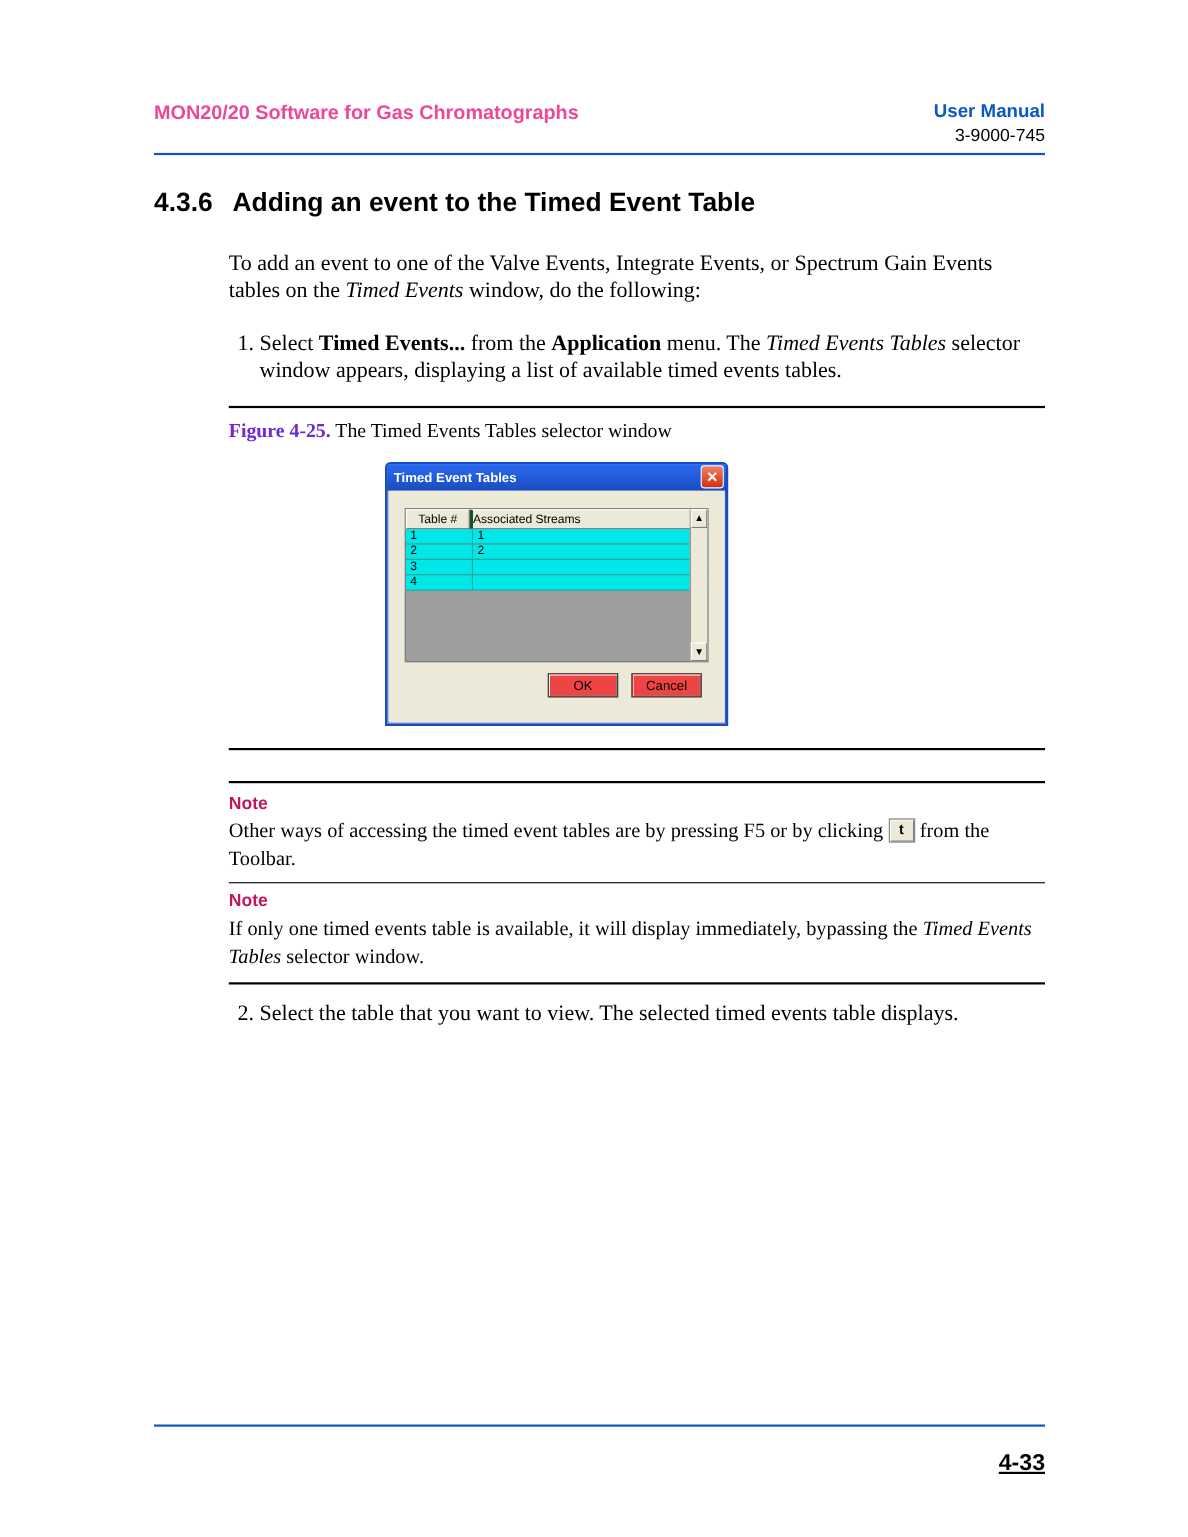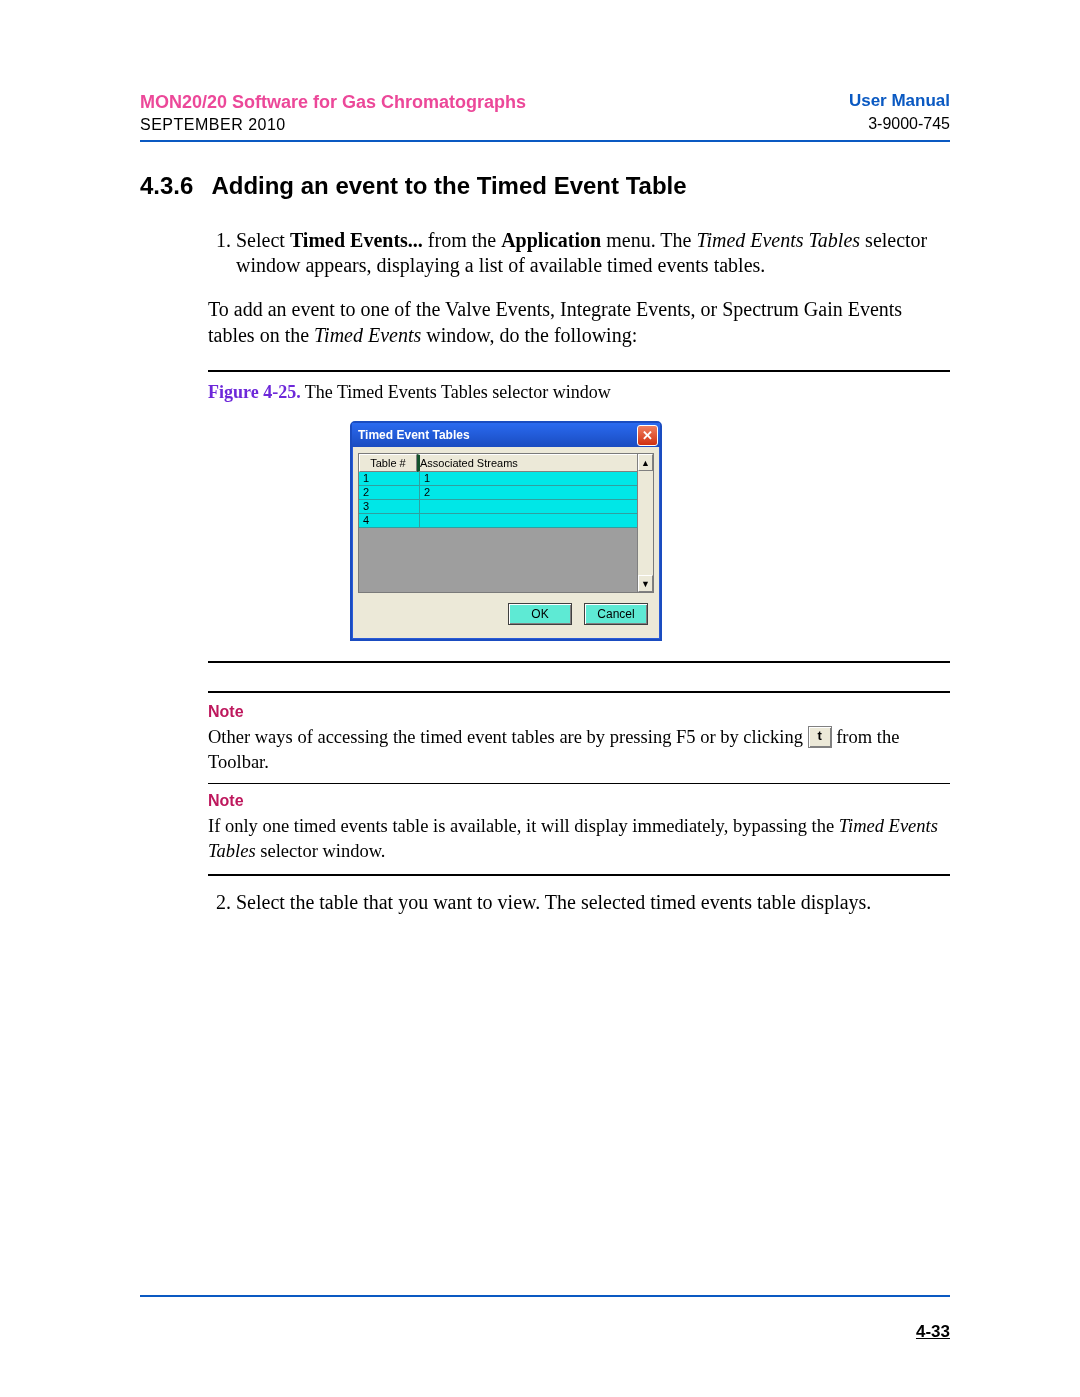--- a/index.html
+++ b/index.html
@@ -55,21 +55,21 @@
     left: 140px;
     right: 130px;
     bottom: 100px;
   }
   .page-num {
     position: absolute;
     right: 130px;
     bottom: 55px;
     font-family: "Segoe UI", Arial, sans-serif;
     font-weight: 700;
-    font-size: 17px;
+    font-size: 21px;
     text-decoration: underline;
   }
 
   .sect-row {
     display: flex;
     gap: 18px;
     font-family: "Segoe UI", Arial, sans-serif;
     font-weight: 700;
     font-size: 24px;
     margin: 10px 0 28px 0;
@@ -127,21 +127,21 @@
     width: 19px; height: 19px;
     background: linear-gradient(#f08060,#d03010);
     border: 1px solid #fff;
     border-radius: 3px;
     color: #fff;
     display:flex; align-items:center; justify-content:center;
     font-weight: 700;
     font-size: 13px;
     line-height: 1;
   }
-  .win-body { padding: 6px; }
+  .win-body { padding: 16px; }
   .grid-area {
     position: relative;
     border: 1px solid #7a7a7a;
     background: #9e9e9e;
     height: 138px;
   }
   .grid-head {
     display:flex;
     background:#ece9d8;
     height:18px;
@@ -176,21 +176,21 @@
   .sc-btn {
     height:15px; background:#ece9d8; border:1px solid #fff;
     border-right-color:#808080; border-bottom-color:#808080;
     display:flex; align-items:center; justify-content:center; font-size:9px; color:#000;
   }
   .win-buttons {
     display:flex; justify-content:flex-end; gap:12px; padding:10px 6px 8px;
   }
   .win-btn {
     width:64px; height:22px; font-size:12px;
-    background:#5eead4;
+    background:#ef4444;
     border:1px solid #404040;
     box-shadow: inset 1px 1px #fff, inset -1px -1px #808080;
   }
 
   .note-label {
     font-family: "Segoe UI", Arial, sans-serif;
     color: #be185d;
     font-weight: 700;
     font-size: 16px;
     margin-left: 68px;
@@ -218,46 +218,45 @@
   }
 </style>
 </head>
 <body>
 
 <div class="page">
 
   <div class="header-row">
     <div>
       <div class="header-left-title">MON20/20 Software for Gas Chromatographs</div>
-      <div class="header-left-date">SEPTEMBER 2010</div>
     </div>
     <div>
       <div class="header-right-title">User Manual</div>
       <div class="header-right-doc">3-9000-745</div>
     </div>
   </div>
   <hr class="hr-top">
 
   <div class="sect-row">
     <span>4.3.6</span>
     <span>Adding an event to the Timed Event Table</span>
+  </div>
+
+  <div class="body-text">
+    <p>
+      <span>To add an event to one of the Valve Events, Integrate Events, or Spectrum Gain Events tables on the </span><span class="i">Timed Events</span><span> window, do the following:</span>
+    </p>
   </div>
 
   <div class="body-text">
     <ol class="steps" start="1">
       <li>
         <span>Select </span><span class="b">Timed Events...</span><span> from the </span><span class="b">Application</span><span> menu.  The </span><span class="i">Timed Events Tables</span><span> selector window appears, displaying a list of available timed events tables.</span>
       </li>
     </ol>
-  </div>
-
-  <div class="body-text">
-    <p>
-      <span>To add an event to one of the Valve Events, Integrate Events, or Spectrum Gain Events tables on the </span><span class="i">Timed Events</span><span> window, do the following:</span>
-    </p>
   </div>
 
   <hr class="rule">
 
   <div class="fig-caption">
     <span class="fig-label">Figure 4-25.</span><span>  The Timed Events Tables selector window</span>
   </div>
 
   <div class="window-wrap">
     <div class="win">

